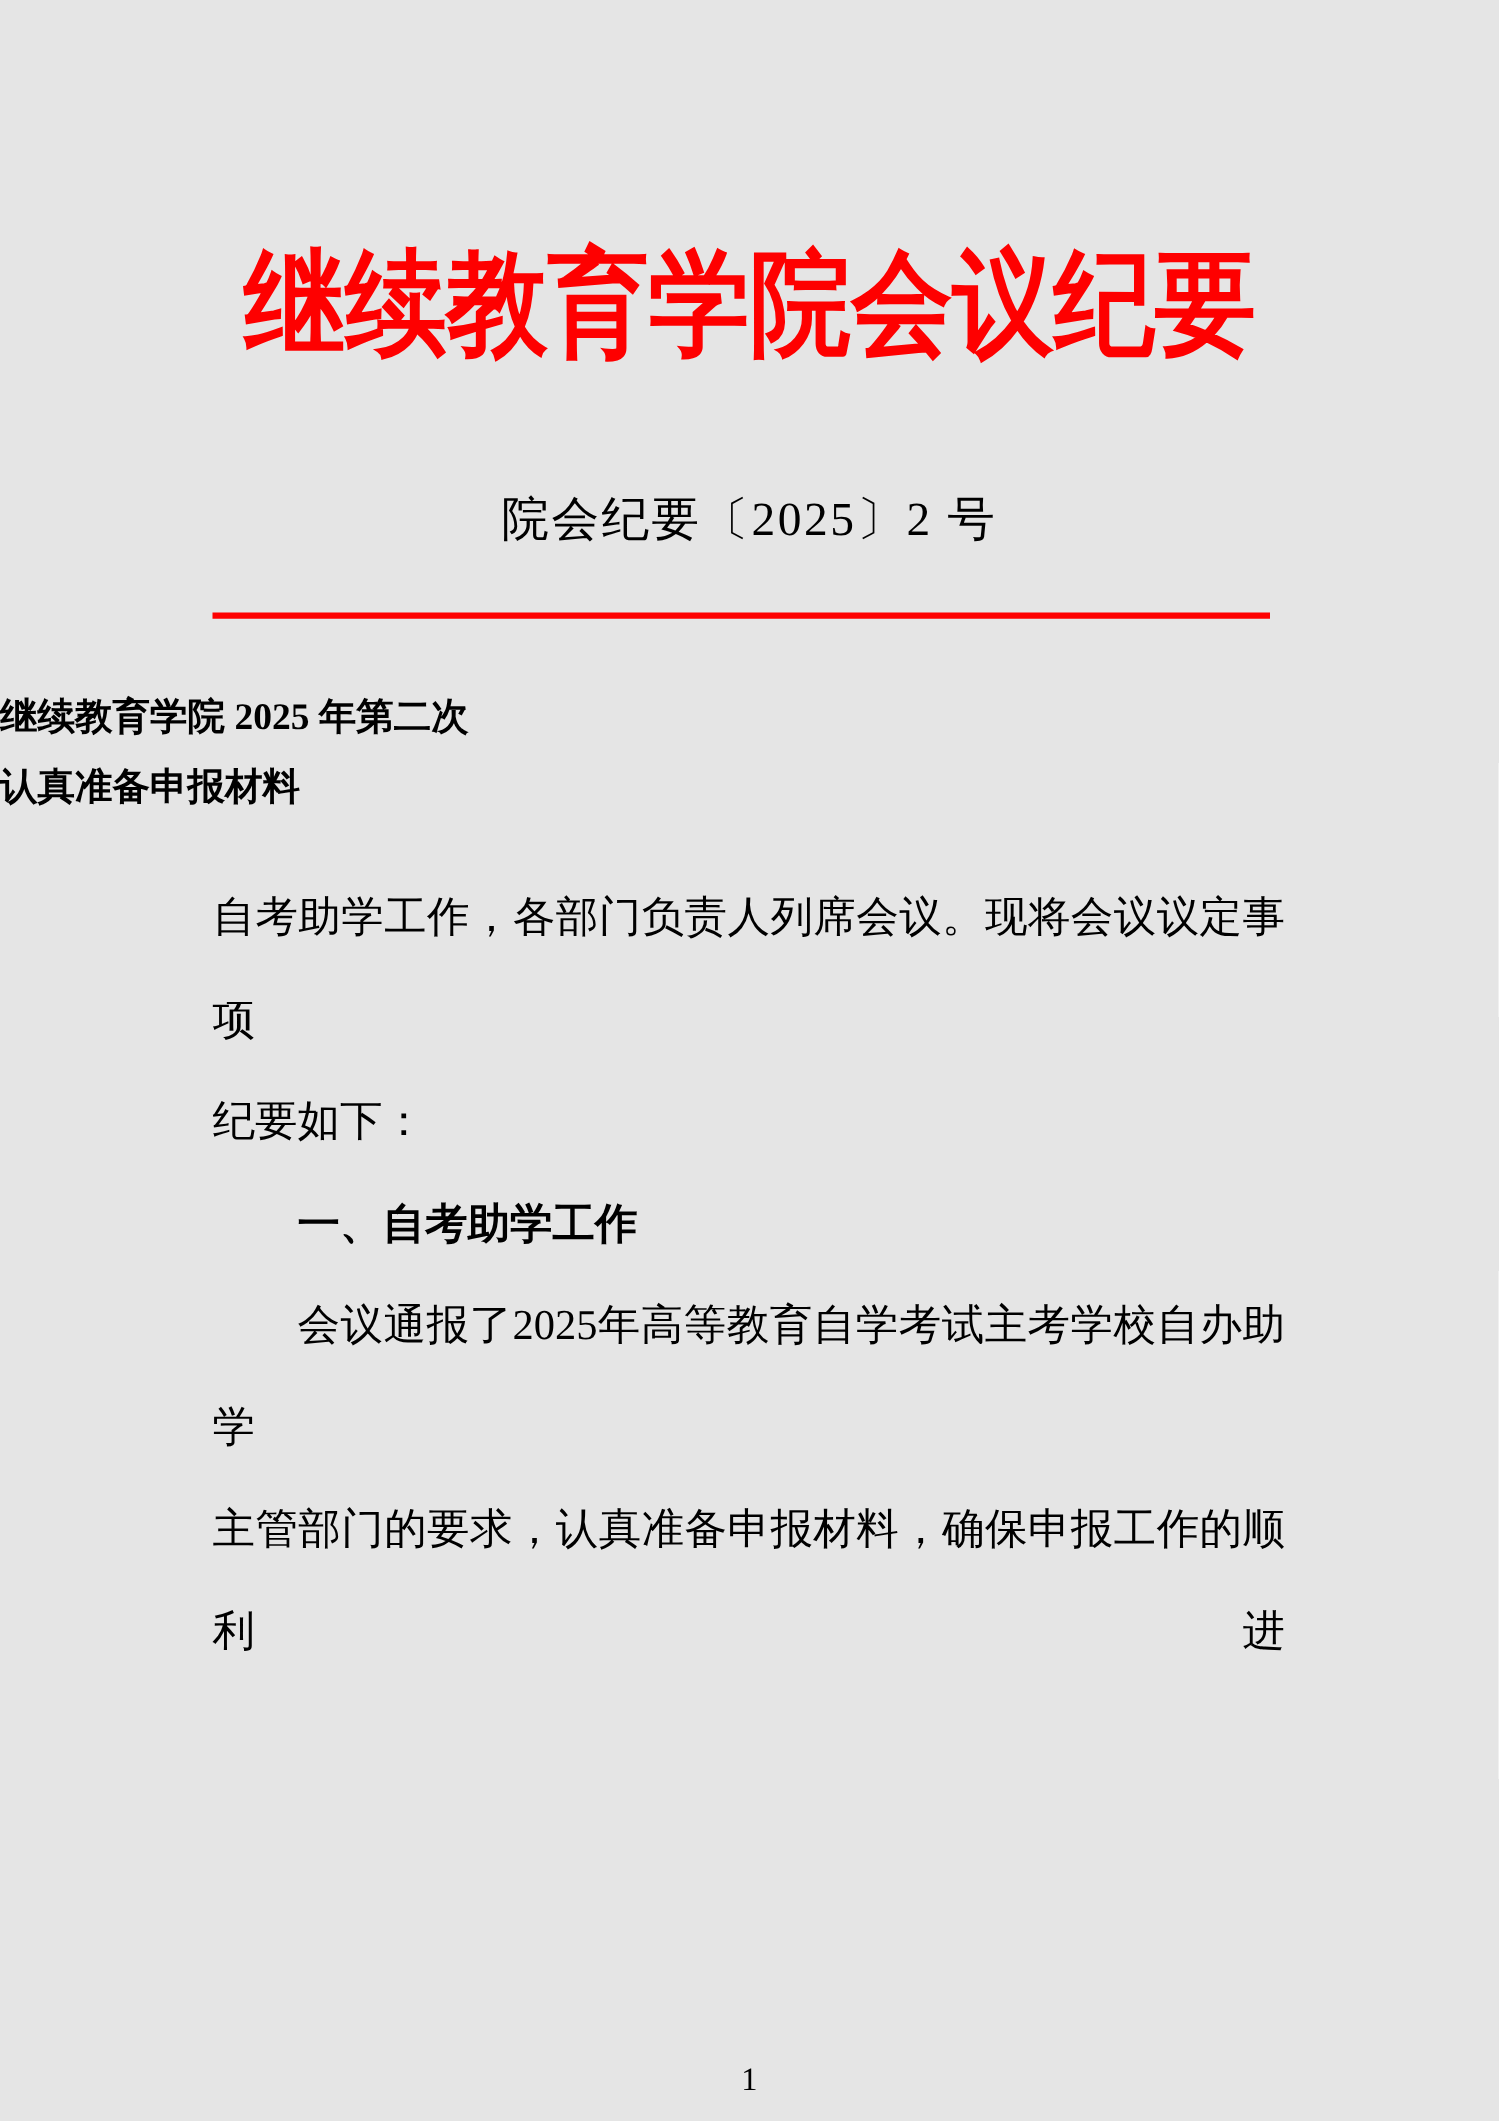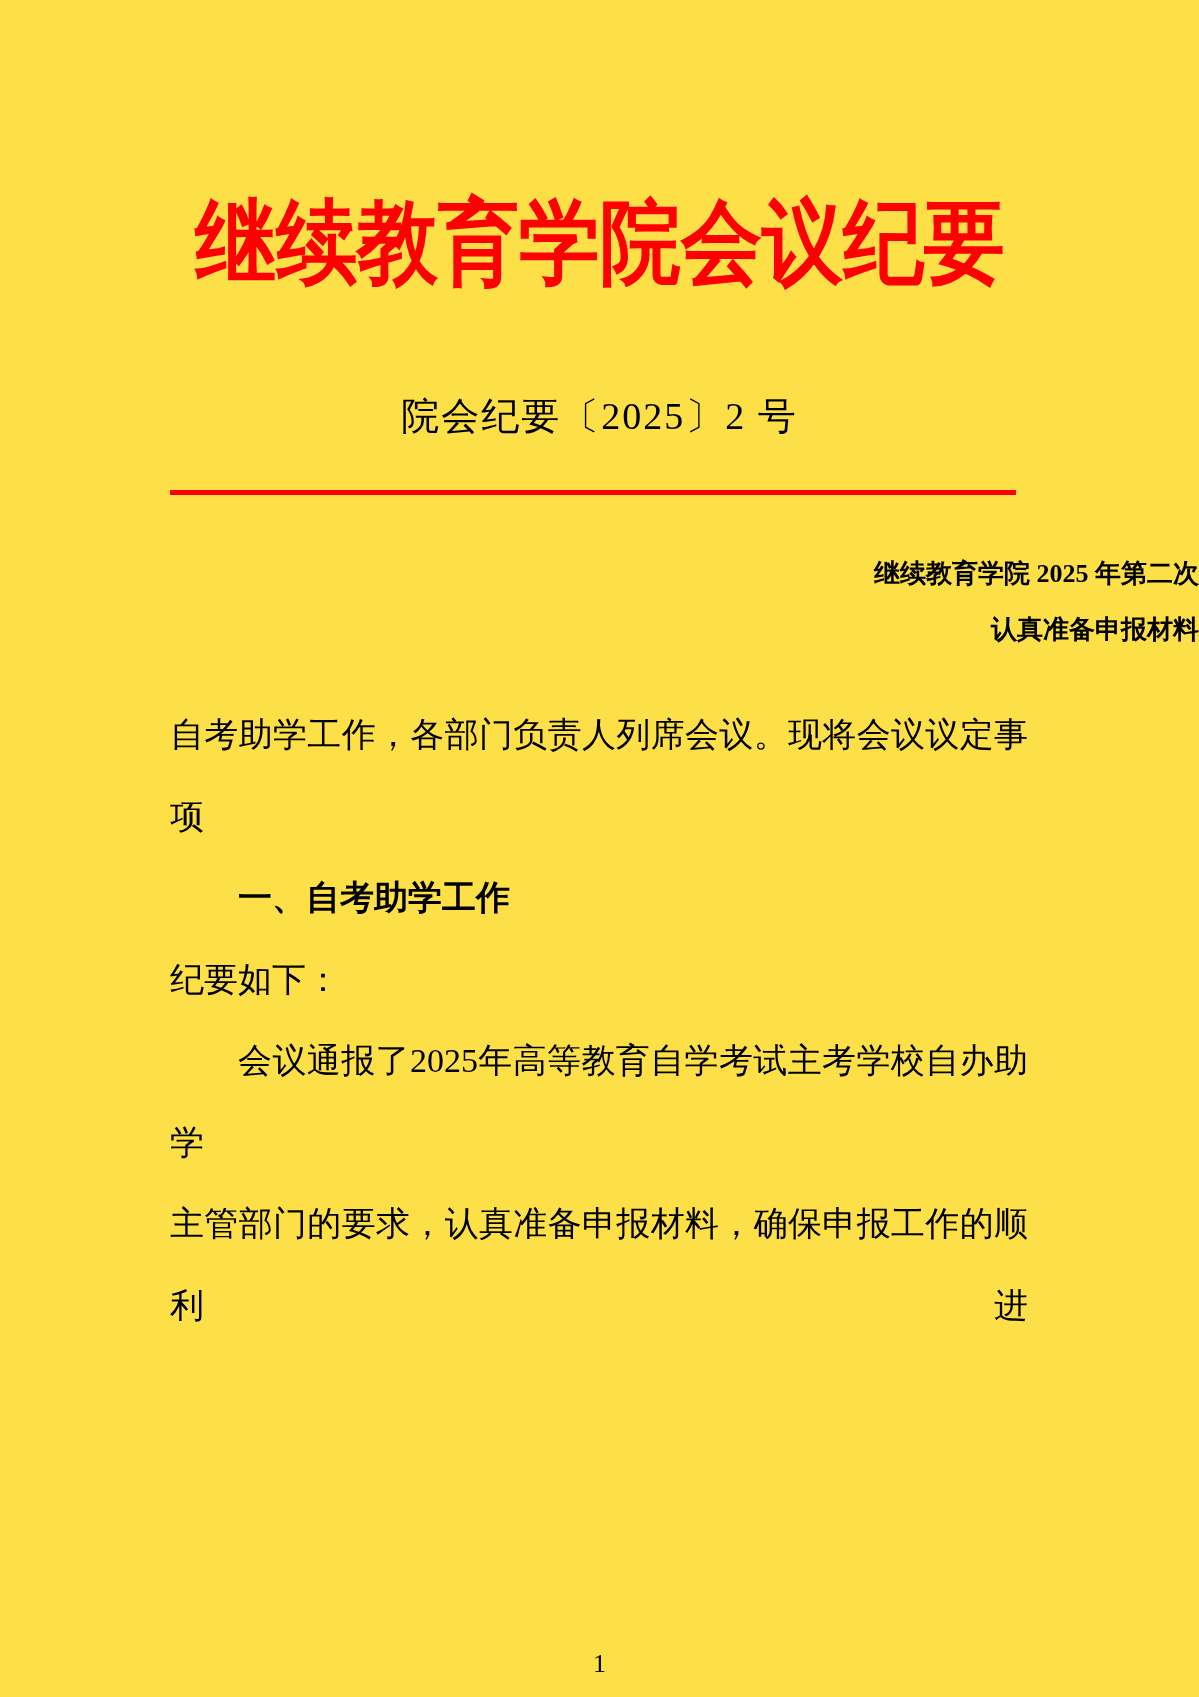--- a/index.html
+++ b/index.html
@@ -4,21 +4,21 @@
 <style>
   html, body {
     margin: 0;
     padding: 0;
     background: #ffffff;
   }
   .page {
     position: relative;
     width: 1199px;
     height: 1697px;
-    background: #fde047;
+    background: #e5e5e5;
     overflow: hidden;
     color: #000000;
     font-family: "Liberation Serif", serif;
   }
   
   .masthead {
     padding-top: 196px;
     text-align: center;
     white-space: nowrap;
   }
@@ -44,22 +44,22 @@
   .red-rule {
     margin-top: 59px;
     margin-left: 170px;
     width: 846px;
     height: 5px;
     background: var(--accent, #fe0000);
   }
   
   .meeting-heading {
     margin-top: 51px;
-    text-align: right;
-    font-size: 26px;
+    text-align: left;
+    font-size: 30px;
     line-height: 56px;
     font-weight: bold;
     font-family: "Liberation Serif", serif;
   }
   
   .body-text {
     margin: 36px 0 0 170px;
     width: 858px;
     font-size: 34px;
     line-height: 81.5px;
@@ -105,21 +105,21 @@
 
   <div class="red-rule"></div>
 
   <div class="meeting-heading">
     <div>继续教育学院 2025 年第二次</div>
     <div>认真准备申报材料</div>
   </div>
 
   <div class="body-text" id="body-lines">
       <div class="line just">自考助学工作，各部门负责人列席会议。现将会议议定事项</div>
+      <div class="line">纪要如下：</div>
       <div class="line ind section-heading">一、自考助学工作</div>
-      <div class="line">纪要如下：</div>
       <div class="line just ind">会议通报了2025年高等教育自学考试主考学校自办助学</div>
       <div class="line just">主管部门的要求，认真准备申报材料，确保申报工作的顺利进</div>
     </div>
 
   <div class="page-number">1</div>
 
 </div>
 
 </body></html>

